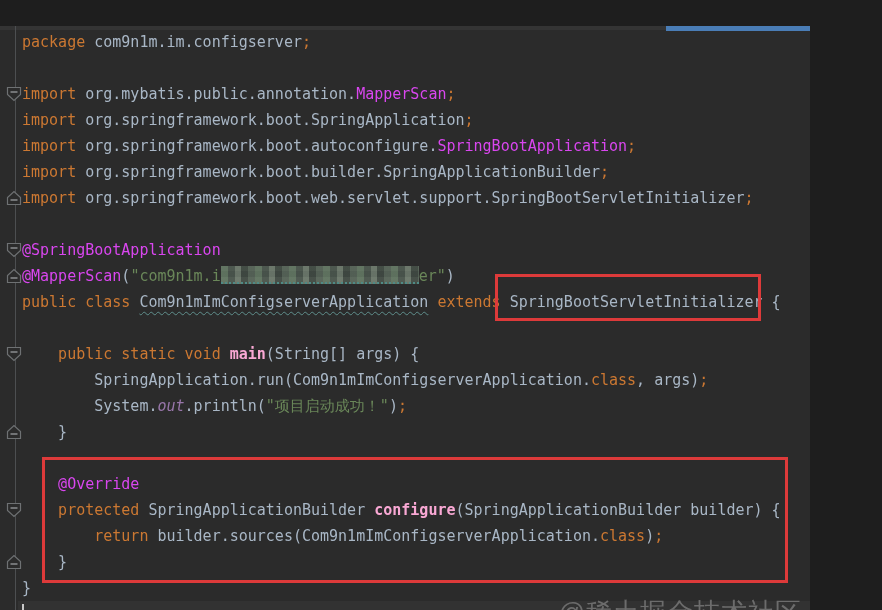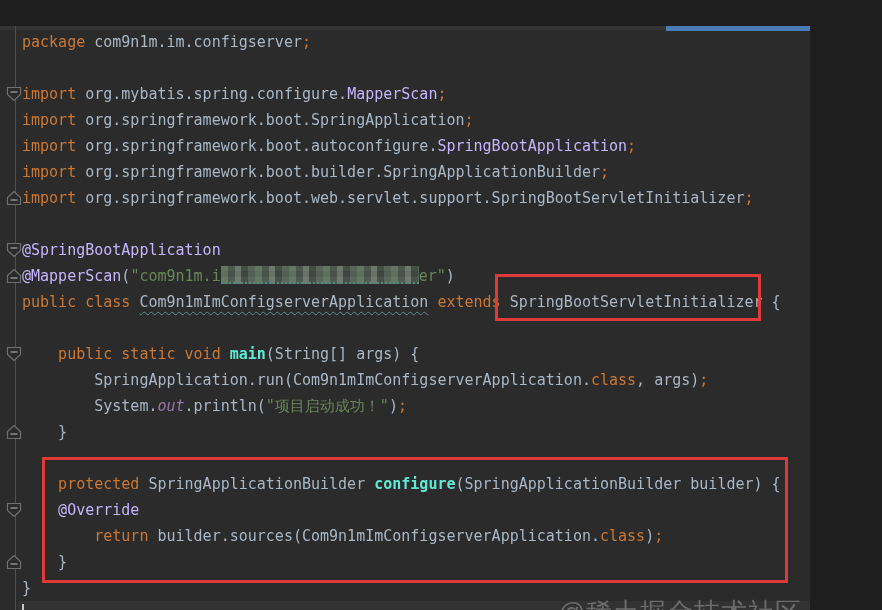--- a/index.html
+++ b/index.html
@@ -10,23 +10,23 @@
   #top-accent{position:absolute;left:666px;top:0;width:216px;height:5px;background:#4a7db6;}
   
   #gutter{position:absolute;left:0;top:0;width:21px;height:610px;}
   #fold-line{position:absolute;left:15px;top:0;width:1px;height:598px;background:#4d4f51;}
   .fold-marker{position:absolute;left:6px;width:16px;height:16px;}
   
   #code-area{position:absolute;left:22px;top:3px;right:0;}
   .code-line{height:26px;line-height:26px;white-space:pre;}
   .tk-kw{color:#cc7832;}
   .tk-def{color:#a9b7c6;}
-  .tk-ann{color:#c4b5fd;}
+  .tk-ann{color:#d946ef;}
   .tk-str{color:#6a8759;}
-  .tk-meth{color:#5eead4;font-weight:bold;}
+  .tk-meth{color:#f9a8d4;font-weight:bold;}
   .tk-field{color:#9876aa;font-style:italic;}
   .tk-ital{color:#a9b7c6;}
   .tk-udef{color:#a9b7c6;text-decoration:underline wavy #5f8f8c 1px;text-underline-offset:4px;}
   .tk-blur{display:inline-block;vertical-align:middle;width:198px;height:16px;margin-top:-3px;
     border-bottom:2px dotted #4f8a86;
     background:
       repeating-linear-gradient(90deg, rgba(125,155,125,.55) 0 7px, rgba(88,104,92,.5) 7px 14px,
         rgba(150,168,148,.5) 14px 20px, rgba(70,84,74,.45) 20px 27px, rgba(110,130,112,.5) 27px 34px),
       repeating-linear-gradient(0deg, rgba(140,158,140,.30) 0 5px, rgba(76,90,80,.35) 5px 11px, rgba(120,138,120,.3) 11px 16px);}
   
@@ -83,37 +83,37 @@
         </svg></div>
       <div class="fold-marker" style="top: 528px;"><svg width="16" height="16">
           <polygon points="1.5,14.5 14.5,14.5 14.5,7.5 8,1.5 1.5,7.5" fill="#2b2b2b" stroke="#6e7173" stroke-width="1.2"></polygon>
           <line x1="4.5" y1="10" x2="11.5" y2="10" stroke="#9a9da0" stroke-width="1.3"></line>
         </svg></div>
     </div>
 
   <div id="code-area">
       <div class="code-line"><span class="tk-kw">package</span><span class="tk-def"> com9n1m.im.configserver</span><span class="tk-kw">;</span></div>
       <div class="code-line"></div>
-      <div class="code-line"><span class="tk-kw">import</span><span class="tk-def"> org.mybatis.spring.configure.</span><span class="tk-ann">MapperScan</span><span class="tk-kw">;</span></div>
+      <div class="code-line"><span class="tk-kw">import</span><span class="tk-def"> org.mybatis.public.annotation.</span><span class="tk-ann">MapperScan</span><span class="tk-kw">;</span></div>
       <div class="code-line"><span class="tk-kw">import</span><span class="tk-def"> org.springframework.boot.SpringApplication</span><span class="tk-kw">;</span></div>
       <div class="code-line"><span class="tk-kw">import</span><span class="tk-def"> org.springframework.boot.autoconfigure.</span><span class="tk-ann">SpringBootApplication</span><span class="tk-kw">;</span></div>
       <div class="code-line"><span class="tk-kw">import</span><span class="tk-def"> org.springframework.boot.builder.SpringApplicationBuilder</span><span class="tk-kw">;</span></div>
       <div class="code-line"><span class="tk-kw">import</span><span class="tk-def"> org.springframework.boot.web.servlet.support.SpringBootServletInitializer</span><span class="tk-kw">;</span></div>
       <div class="code-line"></div>
       <div class="code-line"><span class="tk-ann">@SpringBootApplication</span></div>
       <div class="code-line"><span class="tk-ann">@MapperScan</span><span class="tk-def">(</span><span class="tk-str">"com9n1m.i</span><span class="tk-blur"></span><span class="tk-str">er"</span><span class="tk-def">)</span></div>
       <div class="code-line"><span class="tk-kw">public class</span><span class="tk-def"> </span><span class="tk-udef">Com9n1mImConfigserverApplication</span><span class="tk-def"> </span><span class="tk-kw">extends</span><span class="tk-def"> SpringBootServletInitializer {</span></div>
       <div class="code-line"></div>
       <div class="code-line"><span class="tk-kw">    public static void</span><span class="tk-def"> </span><span class="tk-meth">main</span><span class="tk-def">(String[] args) {</span></div>
       <div class="code-line"><span class="tk-def">        SpringApplication.</span><span class="tk-ital">run</span><span class="tk-def">(Com9n1mImConfigserverApplication.</span><span class="tk-kw">class</span><span class="tk-def">, args)</span><span class="tk-kw">;</span></div>
       <div class="code-line"><span class="tk-def">        System.</span><span class="tk-field">out</span><span class="tk-def">.println(</span><span class="tk-str">"项目启动成功！"</span><span class="tk-def">)</span><span class="tk-kw">;</span></div>
       <div class="code-line"><span class="tk-def">    }</span></div>
       <div class="code-line"></div>
+      <div class="code-line"><span class="tk-ann">    @Override</span></div>
       <div class="code-line"><span class="tk-kw">    protected</span><span class="tk-def"> SpringApplicationBuilder </span><span class="tk-meth">configure</span><span class="tk-def">(SpringApplicationBuilder builder) {</span></div>
-      <div class="code-line"><span class="tk-ann">    @Override</span></div>
       <div class="code-line"><span class="tk-kw">        return</span><span class="tk-def"> builder.sources(Com9n1mImConfigserverApplication.</span><span class="tk-kw">class</span><span class="tk-def">)</span><span class="tk-kw">;</span></div>
       <div class="code-line"><span class="tk-def">    }</span></div>
       <div class="code-line"><span class="tk-def">}</span></div>
       <div class="code-line"></div>
     </div>
 
   <div id="red-box-1" class="red-box"></div>
   <div id="red-box-2" class="red-box"></div>
 
   <div id="caret"></div>

